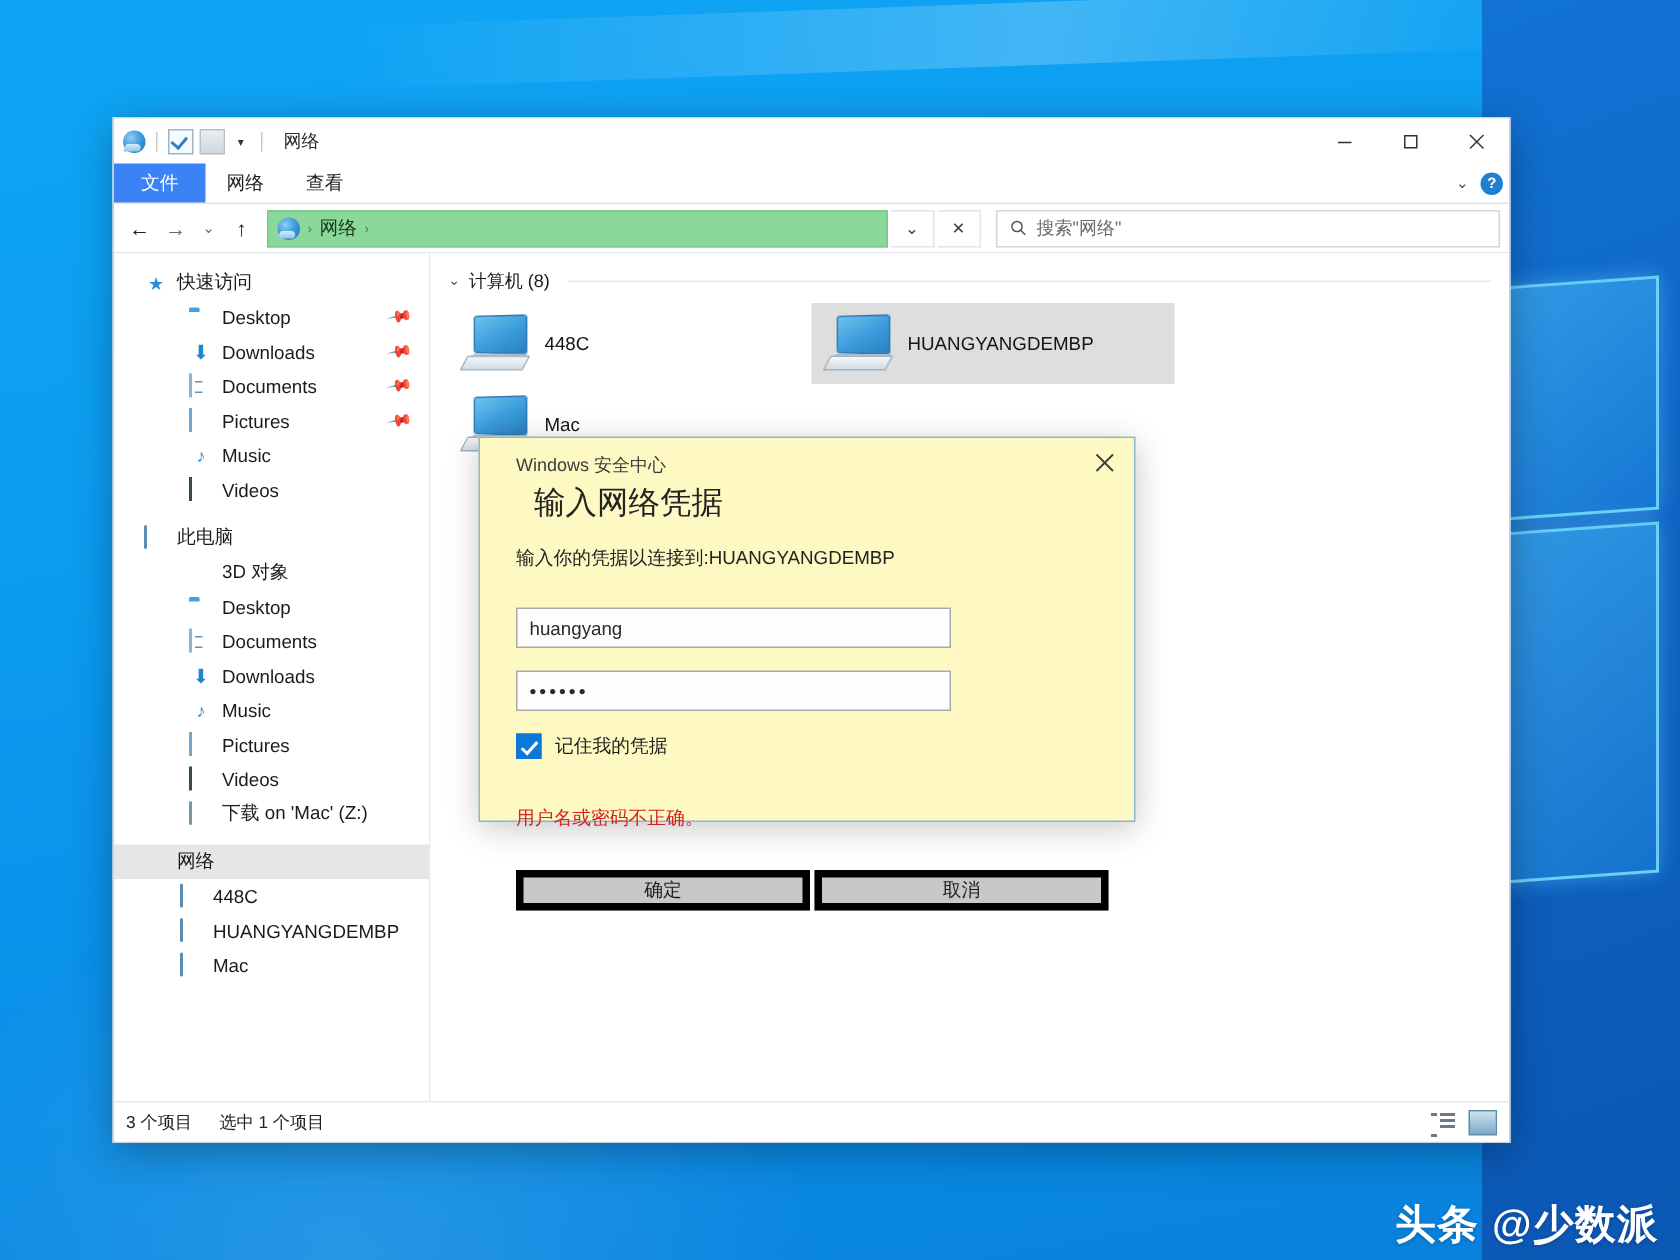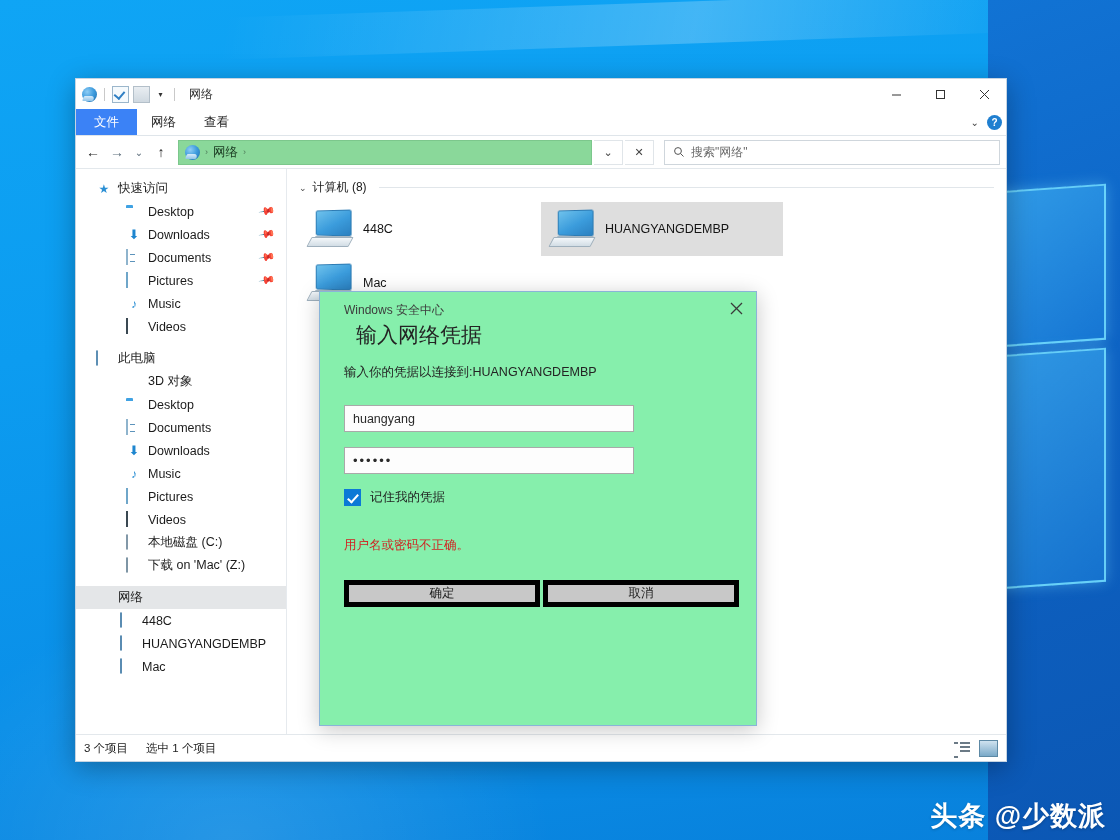--- a/index.html
+++ b/index.html
@@ -445,22 +445,22 @@
   }
   .vbtn-icons {
     background: linear-gradient(#cfe2ef, #7aa9c8);
     border: 1px solid #5d89a5;
   }
 
   
   #cred-dialog {
     position: absolute;
     left: 319px; top: 291px;
-    width: 438px; height: 435px;
-    background: #86efac;
+    width: 438px; height: 257px;
+    background: #fef9c3;
     border: 1px solid #8ab4d8;
     box-shadow: 0 4px 20px rgba(0,0,0,0.22);
     box-sizing: border-box;
   }
   .cred-title {
     position: absolute;
     left: 24px; top: 10px;
     font-size: 12px;
     color: #3c3c3c;
   }
@@ -687,24 +687,20 @@
         <span class="nico nico-music">♪</span>
         <span>Music</span>
       </div>
       <div class="nav-row indent1">
         <span class="nico"><span class="nico-pic"></span></span>
         <span>Pictures</span>
       </div>
       <div class="nav-row indent1">
         <span class="nico"><span class="nico-video"></span></span>
         <span>Videos</span>
-      </div>
-      <div class="nav-row indent1">
-        <span class="nico"><span class="nico-drive"></span></span>
-        <span>本地磁盘 (C:)</span>
       </div>
       <div class="nav-row indent1">
         <span class="nico"><span class="nico-netdrive"></span></span>
         <span>下载 on 'Mac' (Z:)</span>
       </div>
 
       <div class="nav-gap"></div>
 
       <div class="nav-row sel">
         <span class="nico"><span class="nico-net"></span></span>

